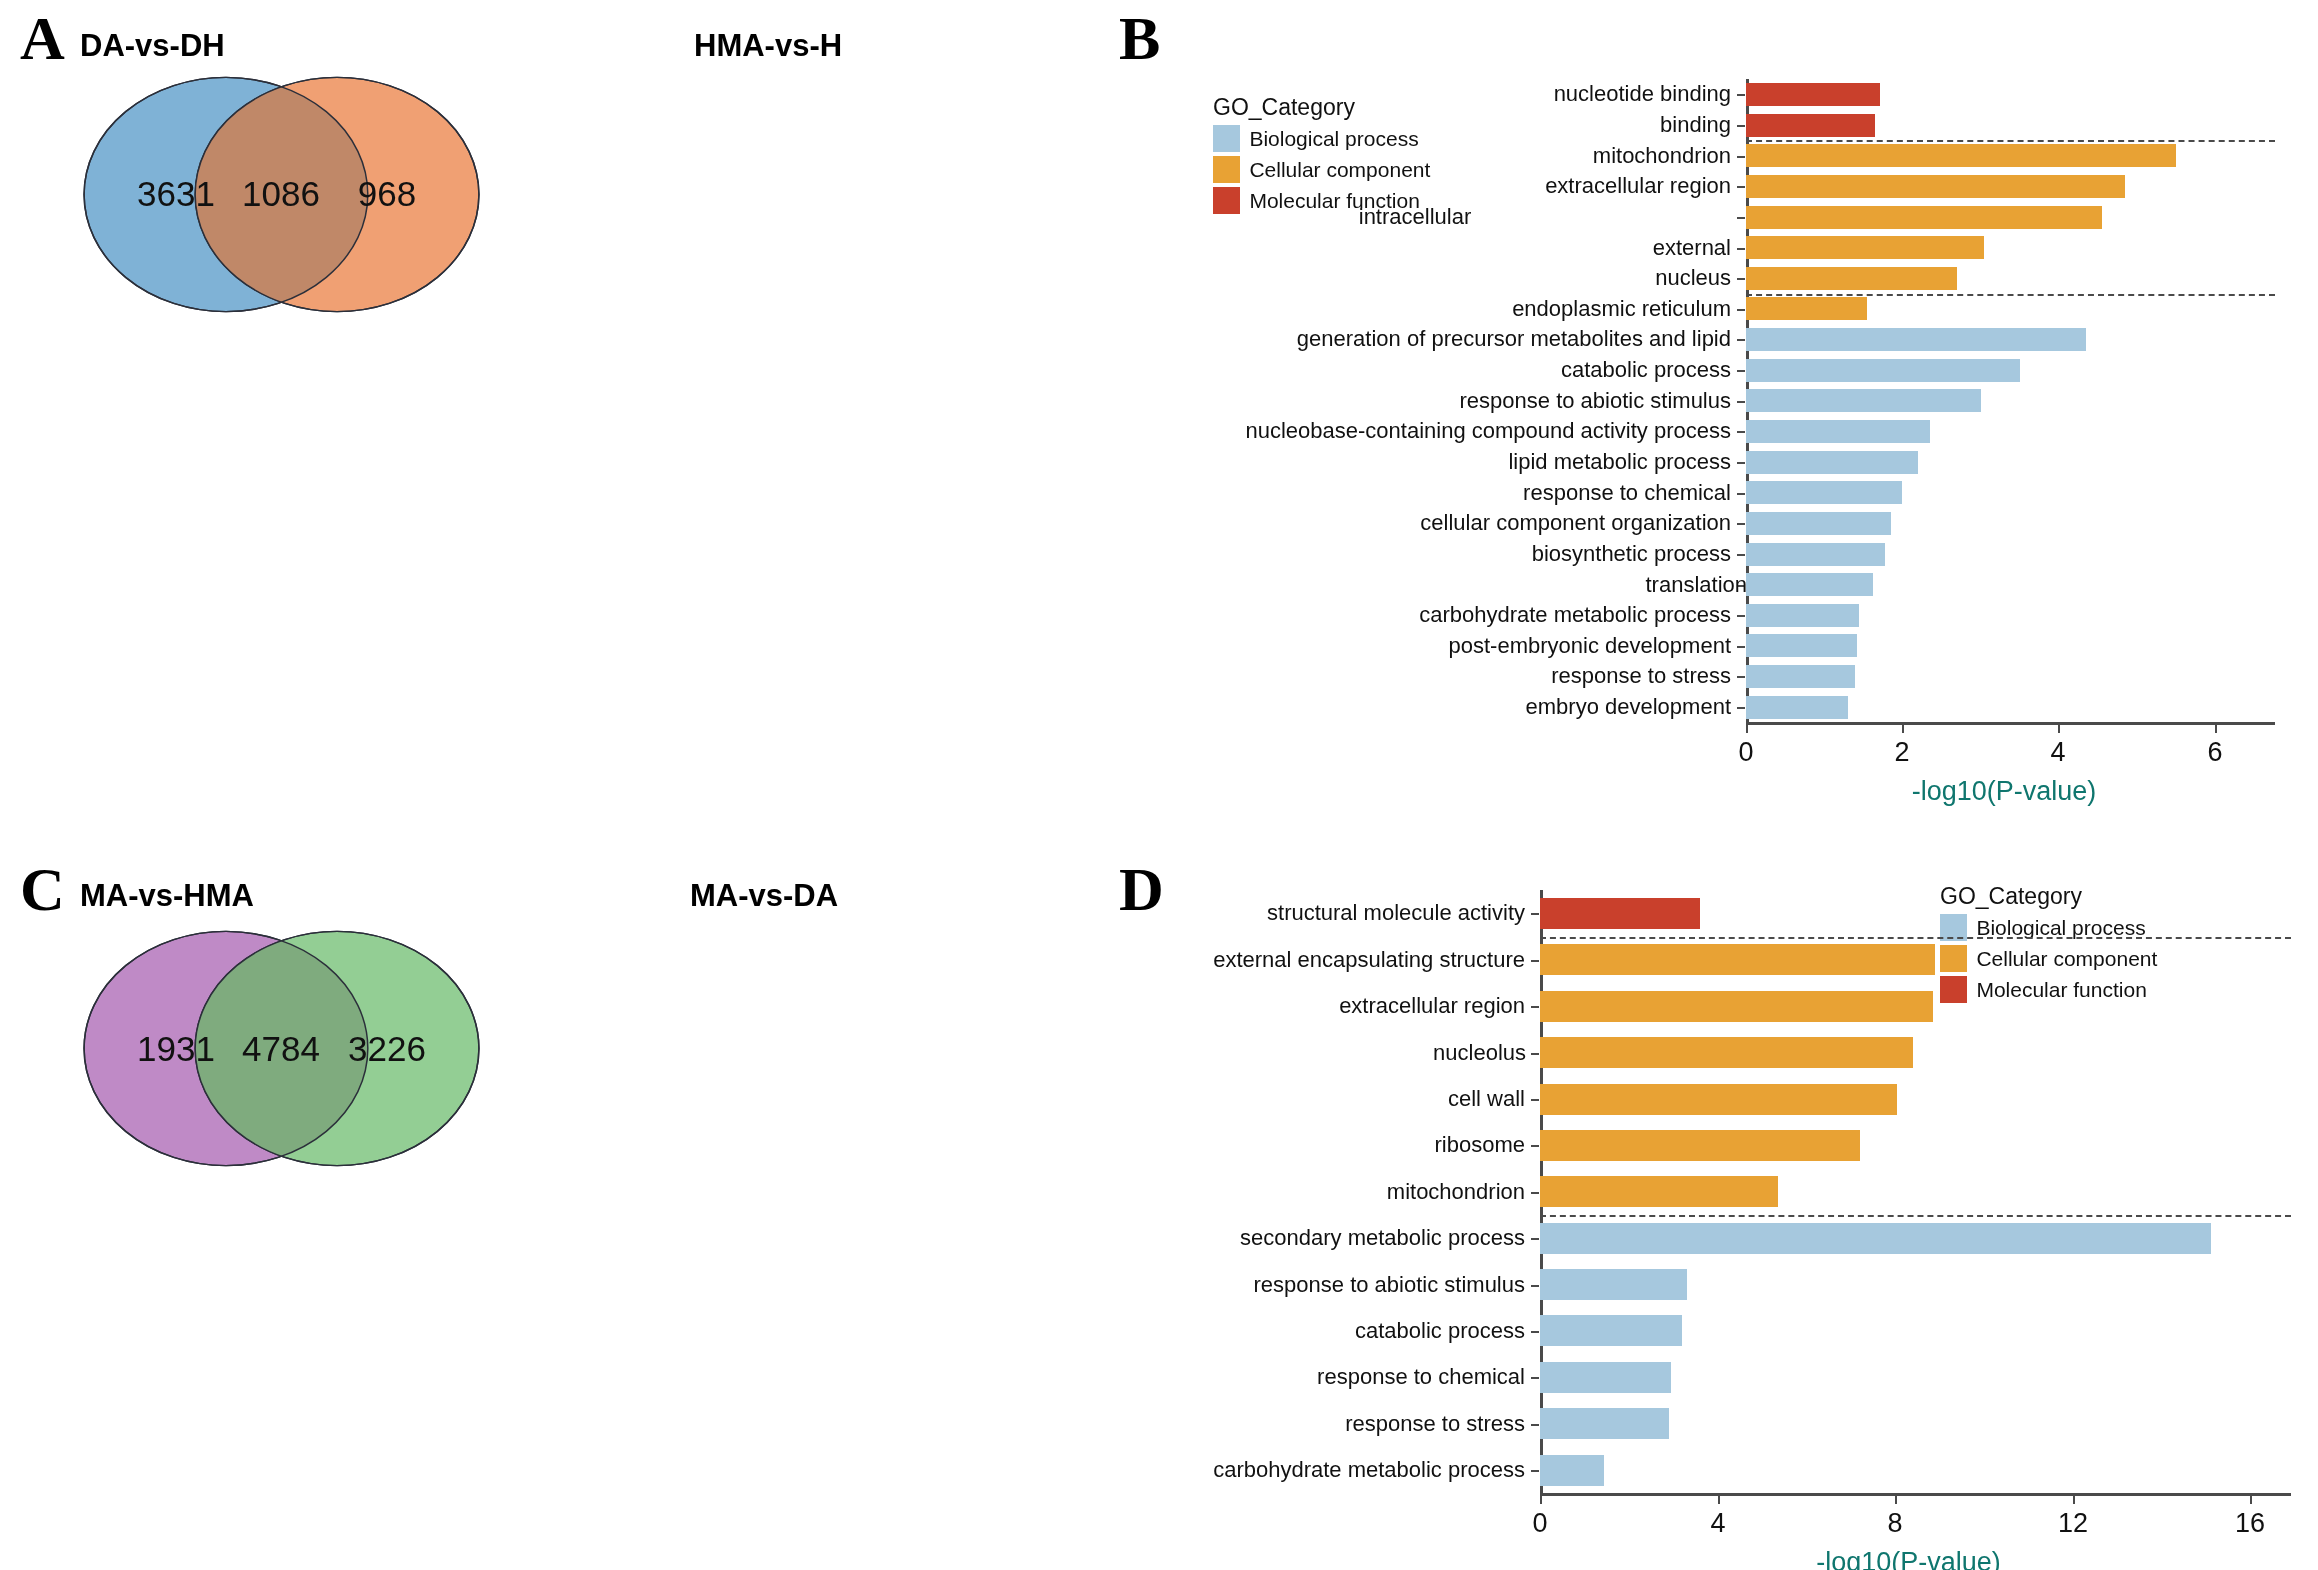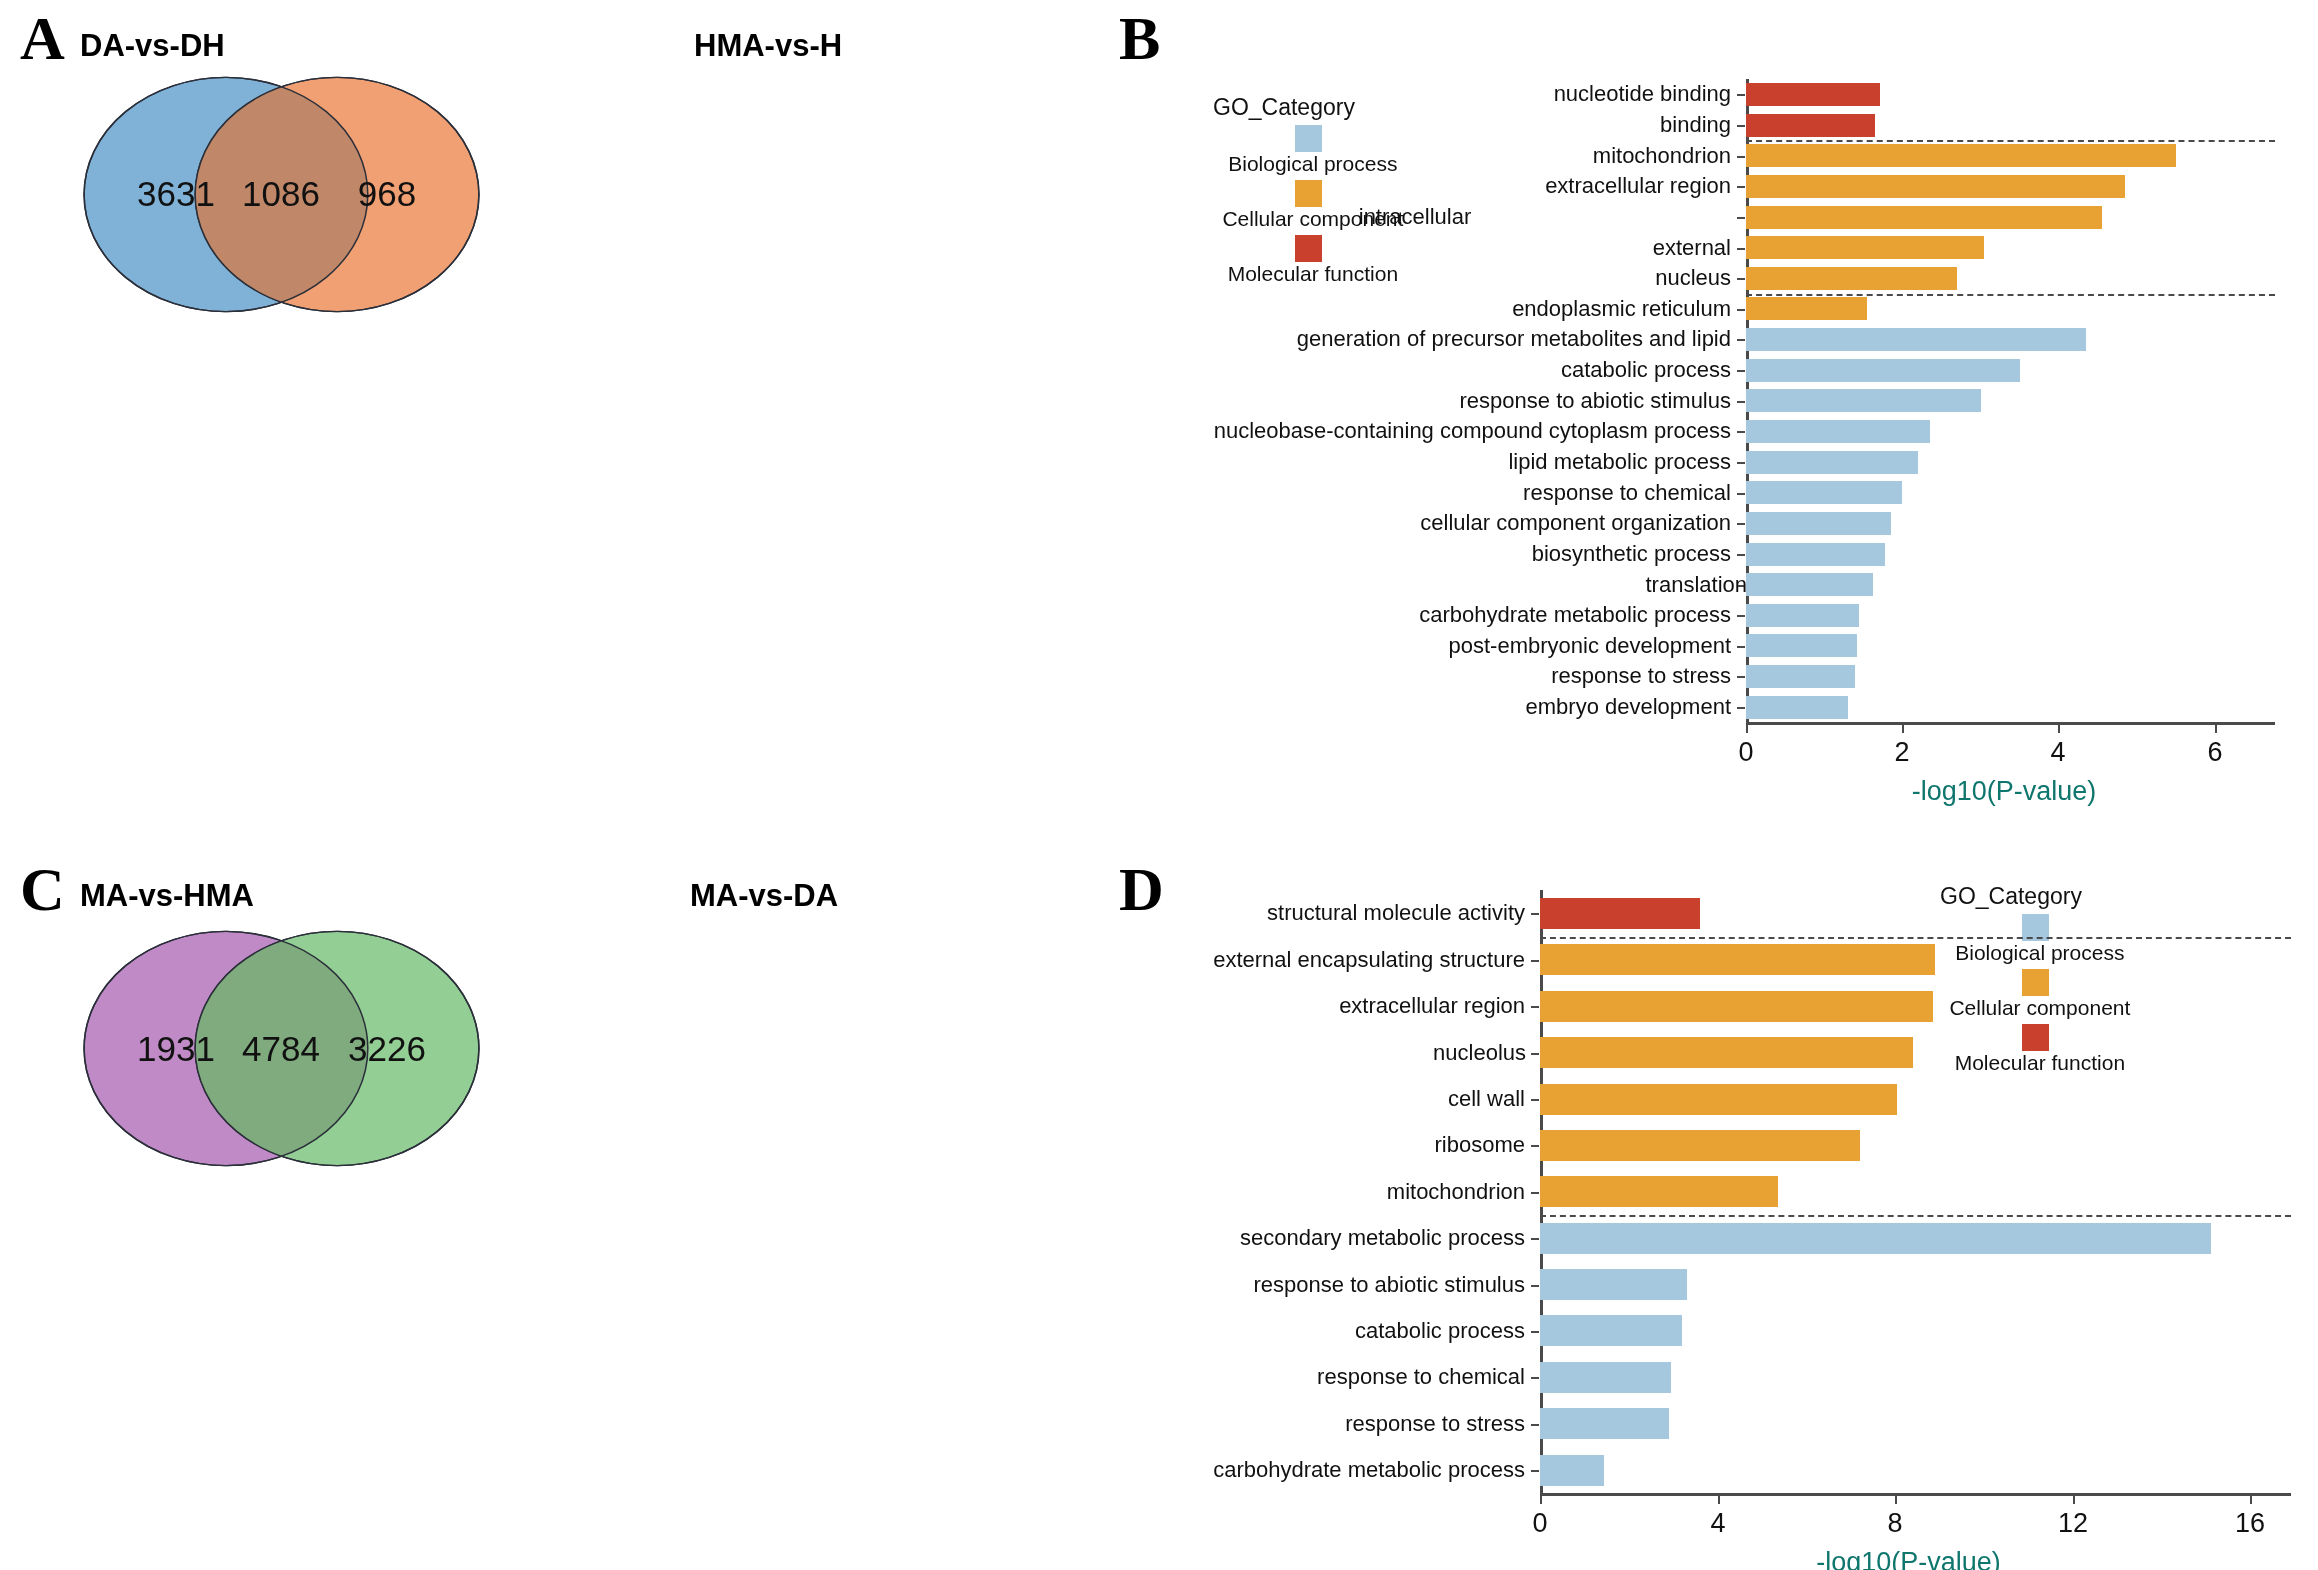--- a/index.html
+++ b/index.html
@@ -6,21 +6,21 @@
   body{width:2319px;height:1571px;position:relative;font-family:"Liberation Sans",sans-serif;color:#1a1a1a;}
   .panel{position:absolute;}
   .plabel{font-family:"Liberation Serif",serif;font-weight:700;font-size:62px;line-height:1;color:#000;}
   .venn-title{font-family:"Liberation Sans",sans-serif;font-weight:700;font-size:31px;color:#000;white-space:nowrap;}
   .venn-num{position:absolute;font-size:35px;color:#111;transform:translate(-50%,-50%);white-space:nowrap;}
   .axis-title{font-size:27px;color:#0f766e;text-align:center;}
   .tick-lbl{position:absolute;font-size:27px;color:#111;transform:translateX(-50%);}
   .cat-lbl{position:absolute;font-size:22px;color:#111;text-align:right;white-space:nowrap;transform:translateY(-50%);}
   .bar{position:absolute;}
   .legend-title{font-size:23px;color:#111;}
-  .legend-row{display:flex;align-items:center;margin-top:4px;flex-direction:column;}
+  .legend-row{display:flex;align-items:center;margin-top:4px;}
   .legend-sw{width:27px;height:27px;display:inline-block;}
   .legend-txt{font-size:21px;color:#111;margin-left:9.4px;white-space:nowrap;}
   .dashline{position:absolute;border-top:2.7px dashed #4a4a4a;}
   .axisline{position:absolute;background:#4a4a4a;}
   .tickmark{position:absolute;background:#4a4a4a;width:2px;}
   .ytick{position:absolute;background:#4a4a4a;height:2px;width:8px;}
 </style>
 </head>
 <body>
 
@@ -108,21 +108,21 @@
       <div class="ytick" style="left: 638px; top: 339px;"></div>
       <div class="cat-lbl" style="left: 0px; top: 339px; width: 632px;">generation of precursor metabolites and lipid</div>
       <div class="bar" style="left: 647px; top: 359px; width: 274px; height: 23px; background: rgb(166, 200, 222);"></div>
       <div class="ytick" style="left: 638px; top: 370px;"></div>
       <div class="cat-lbl" style="left: 0px; top: 370px; width: 632px;">catabolic process</div>
       <div class="bar" style="left: 647px; top: 389px; width: 235px; height: 23px; background: rgb(166, 200, 222);"></div>
       <div class="ytick" style="left: 638px; top: 401px;"></div>
       <div class="cat-lbl" style="left: 0px; top: 401px; width: 632px;">response to abiotic stimulus</div>
       <div class="bar" style="left: 647px; top: 420px; width: 184px; height: 23px; background: rgb(166, 200, 222);"></div>
       <div class="ytick" style="left: 638px; top: 431px;"></div>
-      <div class="cat-lbl" style="left: 0px; top: 431px; width: 632px;">nucleobase-containing compound cytoplasm process</div>
+      <div class="cat-lbl" style="left: 0px; top: 431px; width: 632px;">nucleobase-containing compound activity process</div>
       <div class="bar" style="left: 647px; top: 451px; width: 172px; height: 23px; background: rgb(166, 200, 222);"></div>
       <div class="ytick" style="left: 638px; top: 462px;"></div>
       <div class="cat-lbl" style="left: 0px; top: 462px; width: 632px;">lipid metabolic process</div>
       <div class="bar" style="left: 647px; top: 481px; width: 156px; height: 23px; background: rgb(166, 200, 222);"></div>
       <div class="ytick" style="left: 638px; top: 493px;"></div>
       <div class="cat-lbl" style="left: 0px; top: 493px; width: 632px;">response to chemical</div>
       <div class="bar" style="left: 647px; top: 512px; width: 145px; height: 23px; background: rgb(166, 200, 222);"></div>
       <div class="ytick" style="left: 638px; top: 523px;"></div>
       <div class="cat-lbl" style="left: 0px; top: 523px; width: 632px;">cellular component organization</div>
       <div class="bar" style="left: 647px; top: 543px; width: 139px; height: 23px; background: rgb(166, 200, 222);"></div>

